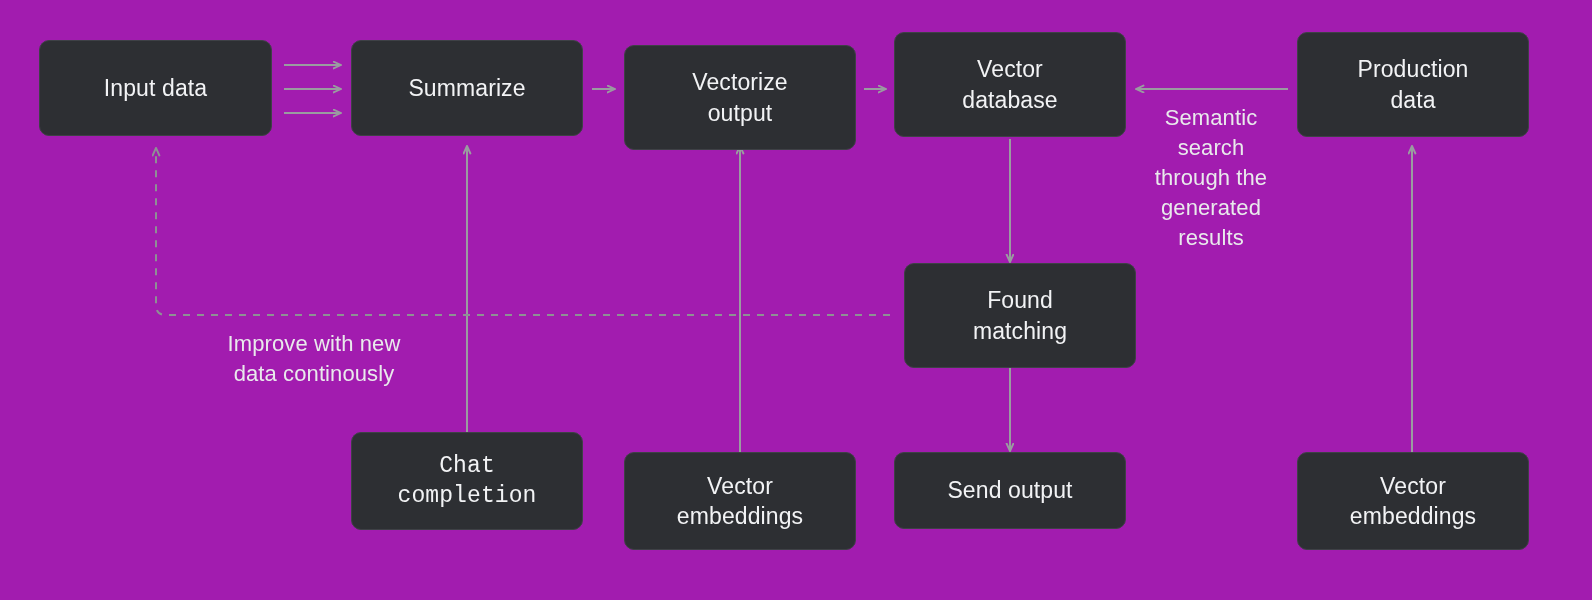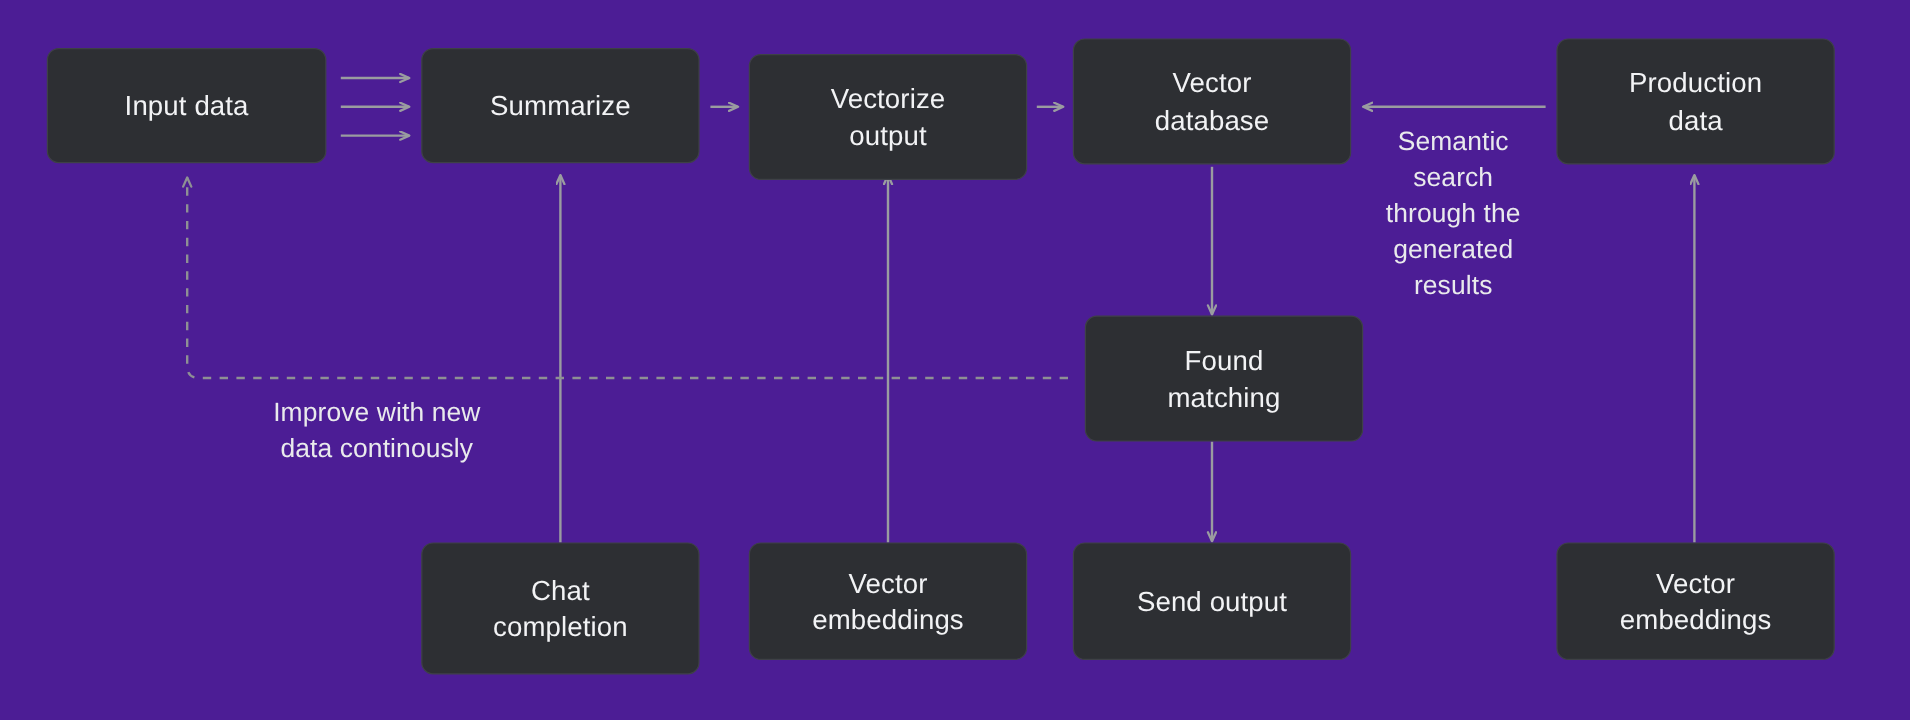--- a/index.html
+++ b/index.html
@@ -5,21 +5,21 @@
 <style>
   html, body {
     margin: 0;
     padding: 0;
     background: #0b0b0c;
   }
   #canvas {
     position: relative;
     width: 1592px;
     height: 600px;
-    background: #4c1d95;
+    background: #a21caf;
     overflow: hidden;
     font-family: "Liberation Sans", "DejaVu Sans", sans-serif;
   }
   .node {
     position: absolute;
     box-sizing: border-box;
     background: #2d2f33;
     border: 1px solid #3e4146;
     border-radius: 10px;
     color: #f2f3f5;
@@ -123,31 +123,31 @@
   <div class="node" style="left:1297px; top:32px; width:232px; height:105px;">
     <span>Production
 data</span>
   </div>
 
   <div class="node" style="left:894px; top:263px; width:232px; height:105px;margin-left:10px;">
     <span>Found
 matching</span>
   </div>
 
-  <div class="node" style="left:351px; top:452px; width:232px; height:110px;">
+  <div class="node" style="left:351px; top:432px; width:232px; height:98px;font-family:Liberation Mono, monospace;">
     <span>Chat
 completion</span>
   </div>
 
   <div class="node" style="left:624px; top:452px; width:232px; height:98px;">
     <span>Vector
 embeddings</span>
   </div>
 
-  <div class="node" style="left:894px; top:452px; width:232px; height:98px;">
+  <div class="node" style="left:894px; top:452px; width:232px; height:77px;">
     <span>Send output</span>
   </div>
 
   <div class="node" style="left:1297px; top:452px; width:232px; height:98px;">
     <span>Vector
 embeddings</span>
   </div>
 
   <div class="edge-label" style="left:1131px; top:103px; width:160px;">Semantic
 search

